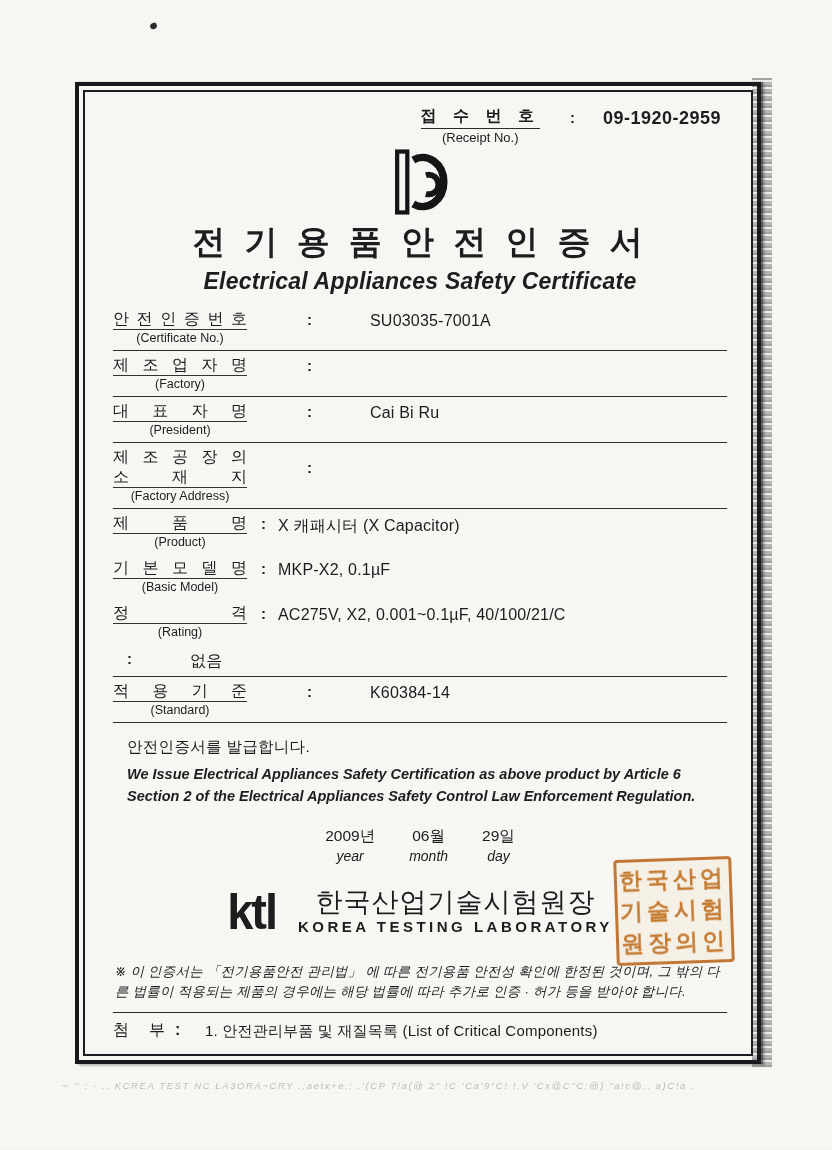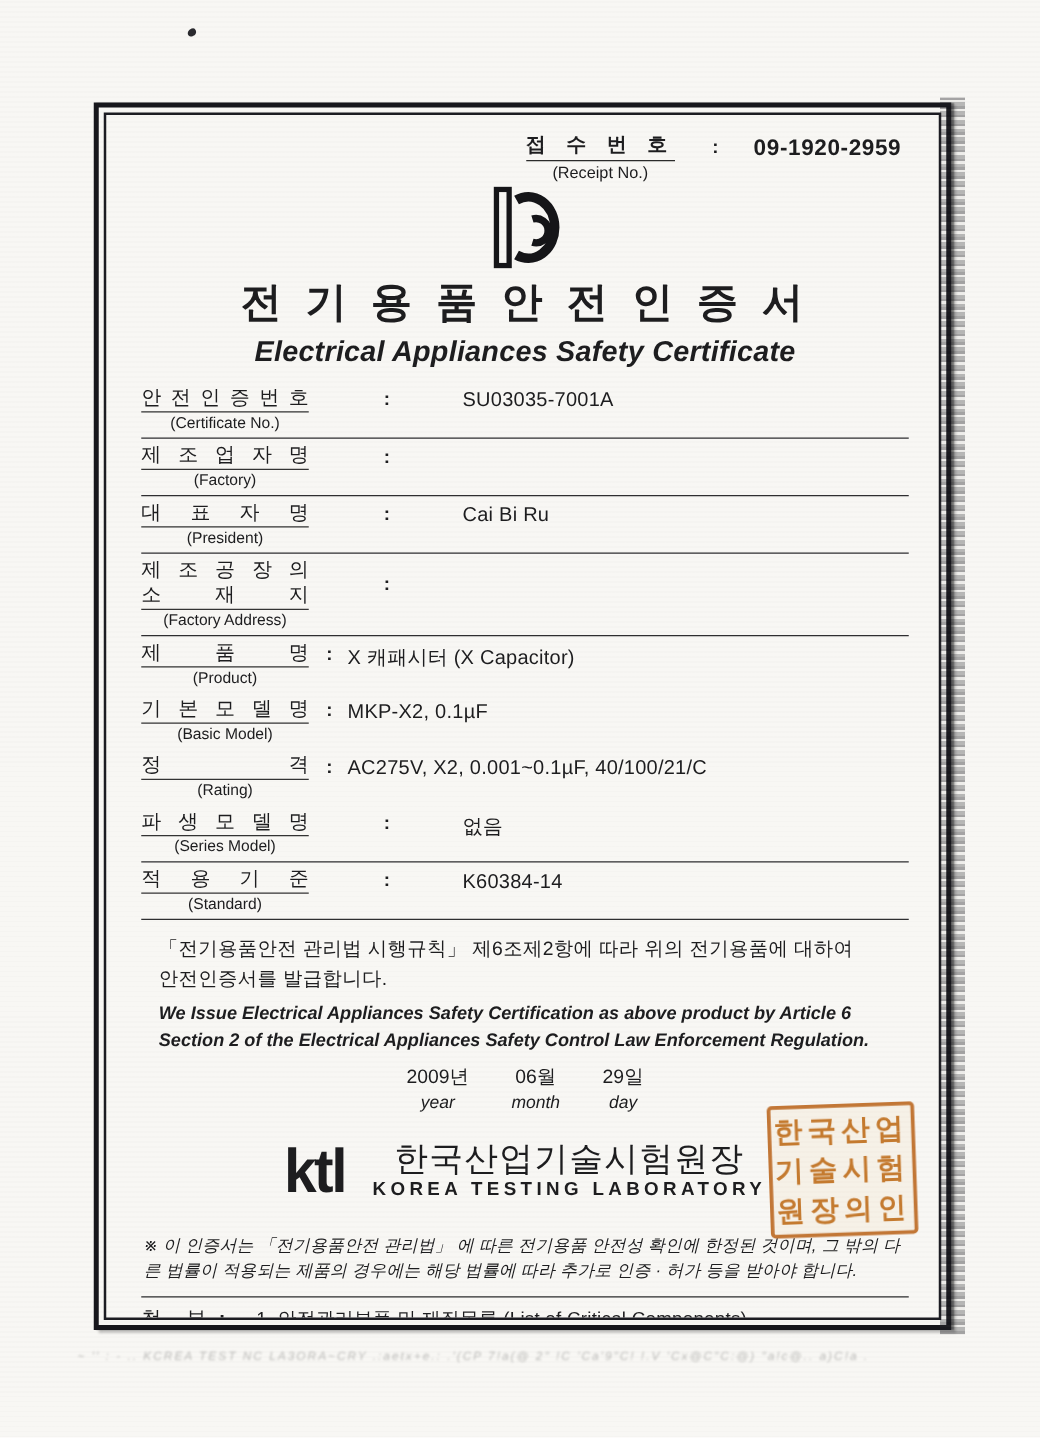--- a/index.html
+++ b/index.html
@@ -36,21 +36,21 @@
   .lbl .ko { display:block; font-size:16px; line-height:19px; text-align:justify; text-align-last:justify; border-bottom:1.2px solid #333; padding-bottom:1px; }
   .lbl .ko.noline { border-bottom:none; }
   .lbl .en { display:block; font-size:12.5px; line-height:15px; text-align:center; margin-top:1px; }
   .colon { flex:0 0 auto; margin:2px 12px 0 14px; font-weight:bold; font-size:15px; }
   .val { font-size:16px; margin-top:3px; letter-spacing:.2px; }
 
   .stmt { margin:12px 4px 0 14px; }
   .stmt-ko { font-size:15.5px; line-height:1.55; letter-spacing:.3px; }
   .stmt-en { font-size:14.5px; font-style:italic; line-height:1.5; margin-top:5px; font-weight:600; }
 
-  .date-row { display:flex; justify-content:center; gap:34px; margin-top:6px; }
+  .date-row { display:flex; justify-content:center; gap:34px; margin-top:18px; }
   .date-col { text-align:center; }
   .date-col .ko { font-size:15.5px; }
   .date-col .en { font-size:14px; font-style:italic; margin-top:1px; }
 
   .issuer { position:relative; display:flex; justify-content:center; align-items:center; gap:22px; margin-top:8px; height:80px; }
   .ktl { font-size:47px; font-weight:900; letter-spacing:-2px; transform:scaleY(1.05); }
   .issuer-names { text-align:center; }
   .issuer-ko { font-size:27px; font-weight:normal; letter-spacing:1px; line-height:1.05; }
   .issuer-en { font-size:15px; font-weight:bold; letter-spacing:3.5px; margin-top:2px; }
   .stamp { position:absolute; right:-6px; top:-14px; width:118px; height:106px; border:3px solid rgba(185,98,24,.85);
@@ -161,40 +161,35 @@
         <div class="field">
           <span class="lbl">
             <span class="ko">정 격</span>
             <span class="en">(Rating)</span>
           </span>
           <span class="colon">:</span>
           <span class="val">AC275V, X2, 0.001~0.1µF, 40/100/21/C</span>
         </div>
 
         <div class="field sep">
-          <span class="lbl">
-            <span class="ko">파 생 모 델 명</span>
-            <span class="en">(Series Model)</span>
-          </span>
           <span class="colon">:</span>
           <span class="val">없음</span>
         </div>
 
         <div class="field sep">
           <span class="lbl">
             <span class="ko">적 용 기 준</span>
             <span class="en">(Standard)</span>
           </span>
           <span class="colon">:</span>
           <span class="val">K60384-14</span>
         </div>
       </div>
 
       <div class="stmt">
-        <div class="stmt-ko">「전기용품안전 관리법 시행규칙」 제6조제2항에 따라 위의 전기용품에 대하여</div>
         <div class="stmt-ko">안전인증서를 발급합니다.</div>
         <div class="stmt-en">We Issue Electrical Appliances Safety Certification as above product by Article 6 Section 2 of the Electrical Appliances Safety Control Law Enforcement Regulation.</div>
       </div>
 
       <div class="date-row">
         <div class="date-col">
           <div class="ko">2009년</div>
           <div class="en">year</div>
         </div>
         <div class="date-col">

